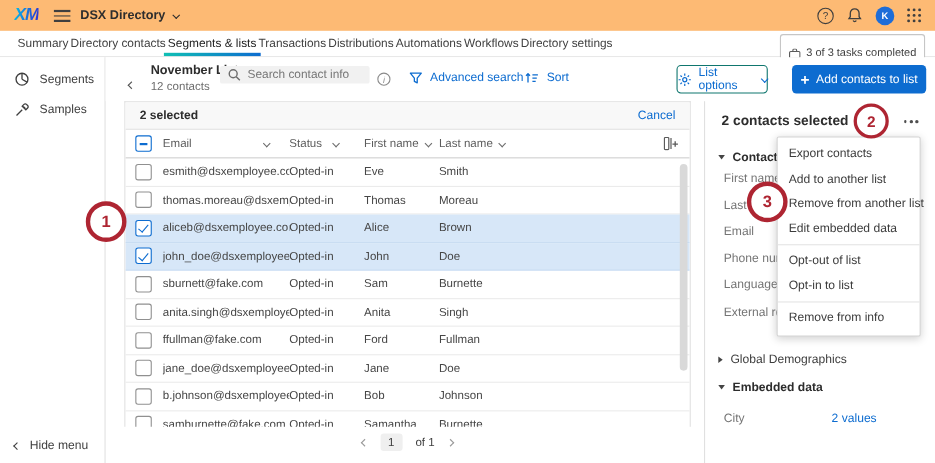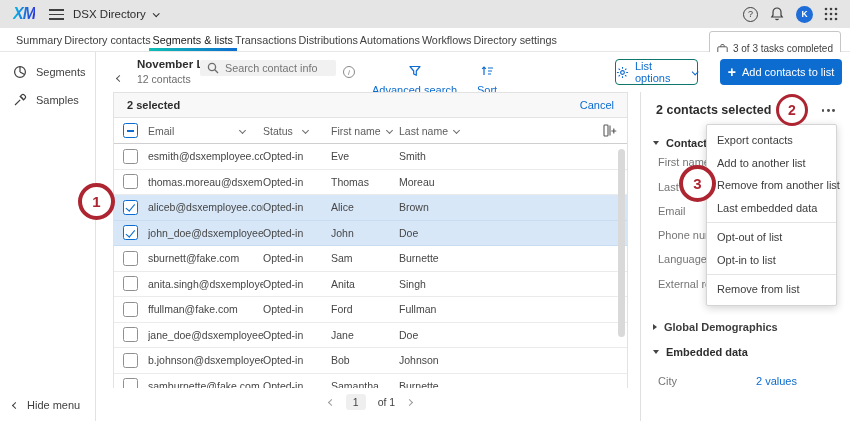--- a/index.html
+++ b/index.html
@@ -1,25 +1,25 @@
 <!DOCTYPE html>
 <html><head>
 <meta charset="utf-8">
 <style>
   * { margin:0; padding:0; box-sizing:border-box; }
   html,body { width:850px; height:421px; }
   body { font-family:"Liberation Sans", sans-serif; background:#fff; position:relative; overflow:hidden; color:#3f3f3f; }
 
   
-  .topbar { position:absolute; left:0; top:0; width:850px; height:28px; background:#e5e5e5; }
+  .topbar { position:absolute; left:0; top:0; width:850px; height:28px; background:#fdba74; }
   .logo { position:absolute; left:13px; top:5px; font-size:16px; font-weight:bold; font-style:italic; letter-spacing:-1px;
           background:linear-gradient(100deg,#07b2e6 10%,#2b3bd6 90%); -webkit-background-clip:text; background-clip:text; color:transparent; }
   .hamburger { position:absolute; left:49px; top:9px; width:15px; height:11px; cursor:pointer; }
   .hamburger i { display:block; height:1.6px; background:#3f3f3f; margin-bottom:3px; }
-  .dirname { position:absolute; left:73px; top:0; height:28px; line-height:28px; font-size:11.5px; font-weight:normal; color:#2d2d2d; display:flex; align-items:center; gap:7px;justify-content:flex-end; }
+  .dirname { position:absolute; left:73px; top:0; height:28px; line-height:28px; font-size:11.5px; font-weight:bold; color:#2d2d2d; display:flex; align-items:center; gap:7px;justify-content:flex-end; }
   .chev { display:inline-block; width:5px; height:5px; border-right:1.4px solid currentColor; border-bottom:1.4px solid currentColor; }
   .chev-down { transform:rotate(45deg) translateY(-1px); }
   .chev-left { transform:rotate(135deg); }
   .chev-right { transform:rotate(-45deg); }
   .top-icons { position:absolute; right:12px; top:0; height:28px; display:flex; align-items:center; gap:11px; }
   .help-icon { width:15px; height:15px; border:1.3px solid #3f3f3f; border-radius:50%; font-size:9px; display:flex; align-items:center; justify-content:center; color:#3f3f3f; }
   .avatar { width:17px; height:17px; border-radius:50%; background:#1e6dd8; color:#fff; font-size:8.5px; font-weight:bold; display:flex; align-items:center; justify-content:center; }
 
   
   .tabbar { position:absolute; left:0; top:28px; width:850px; height:24px; border-bottom:1px solid #e6e6e6; display:flex; align-items:stretch; gap:2px; padding-left:16px; }
@@ -39,21 +39,21 @@
 
   
   .main-header { position:absolute; left:96px; top:52px; width:754px; height:40px; background:#fff; }
   .back-btn { position:absolute; left:21px; top:15px; color:#555; cursor:pointer; }
   .lh-title { position:absolute; left:41px; top:6px; font-size:11.5px; font-weight:bold; color:#2d2d2d; white-space:nowrap; }
   .lh-sub { position:absolute; left:41px; top:21px; font-size:10.5px; color:#6d6d6d; white-space:nowrap; }
   .searchbox { position:absolute; left:104px; top:8px; width:136px; height:16px; background:#f1f1f1; border-radius:2px; display:flex; align-items:center; padding:0 7px; gap:6px; }
   .searchbox input { border:none; outline:none; background:transparent; font-size:10.8px; width:100%; font-family:"Liberation Sans",sans-serif; color:#333; }
   .searchbox input::placeholder { color:#757575; }
   .info-icon { position:absolute; left:247px; top:14px; width:12px; height:12px; border:1.2px solid #8a8a8a; border-radius:50%; color:#8a8a8a; font-size:8px; display:flex; align-items:center; justify-content:center; font-style:italic; }
-  .hdr-link { position:absolute; top:13px; display:flex; align-items:center; gap:7px; font-size:11px; color:#0d6cd0; cursor:pointer; white-space:nowrap;flex-direction:column; }
+  .hdr-link { position:absolute; top:13px; display:flex; align-items:center; gap:7px; font-size:11px; color:#0d6cd0; cursor:pointer; white-space:nowrap; }
   .adv-link { left:276px; }
   .sort-link { left:381px; }
   .btn-outline { position:absolute; left:519px; top:7px; width:83px; height:26px; border:1px solid #0f766e; border-radius:4px; background:#fff; color:#0d6cd0; font-size:11px; display:flex; align-items:center; justify-content:center; gap:6px; cursor:pointer; }
   .btn-primary { position:absolute; left:624px; top:7px; width:122px; height:26px; border:none; border-radius:4px; background:#0d6cd0; color:#fff; font-size:11px; display:flex; align-items:center; justify-content:center; gap:6px; cursor:pointer; }
   .plus-glyph { font-size:14px; font-weight:bold; line-height:1; }
 
   
   .table-wrap { position:absolute; left:113px; top:92px; width:515px; height:296px; border:1px solid #e2e2e2; border-bottom:none; background:#fff; overflow:hidden; }
   .sel-bar { height:25px; background:#f8f8f8; border-bottom:1px solid #e3e3e3; display:flex; align-items:center; padding:0 13px; }
   .sel-bar .sel-count { font-size:11px; font-weight:bold; color:#2d2d2d;text-align:center; }
@@ -395,39 +395,39 @@
     <span>Contact info</span>
   </div>
 
   <div class="field-label" style="top:64px;">First name</div>
   <div class="field-label" style="top:89px;">Last name</div>
   <div class="field-label" style="top:113px;">Email</div>
   <div class="field-label" style="top:137px;">Phone number</div>
   <div class="field-label" style="top:161px;">Language</div>
   <div class="field-label" style="top:186px;">External reference</div>
 
-  <div class="sec-head" style="left:12px; top:229px; font-weight:bold; color:#3d3d3d;justify-content:flex-end;">
+  <div class="sec-head" style="left:12px; top:229px; font-weight:normal; color:#3d3d3d;justify-content:flex-end;">
     <span class="tri-right"></span>
     <span>Global Demographics</span>
   </div>
   <div class="sec-head" style="left:12px; top:254px;">
     <span class="tri-down"></span>
     <span>Embedded data</span>
   </div>
   <div class="field-label" style="top:283px;">City</div>
   <div class="kv-value" style="top:283px;">2 values</div>
 </div>
 
 <div class="ctx-menu">
   <div class="ctx-item">Export contacts</div>
   <div class="ctx-item">Add to another list</div>
   <div class="ctx-item">Remove from another list</div>
-  <div class="ctx-item">Last embedded data</div>
+  <div class="ctx-item">Edit embedded data</div>
   <div class="ctx-div"></div>
   <div class="ctx-item">Opt-out of list</div>
   <div class="ctx-item">Opt-in to list</div>
   <div class="ctx-div"></div>
-  <div class="ctx-item">Remove from list</div>
+  <div class="ctx-item">Remove from info</div>
 </div>
 
 <div class="ann ann1">1</div>
 <div class="ann ann2">2</div>
 <div class="ann ann3">3</div>
 
 </body></html>

